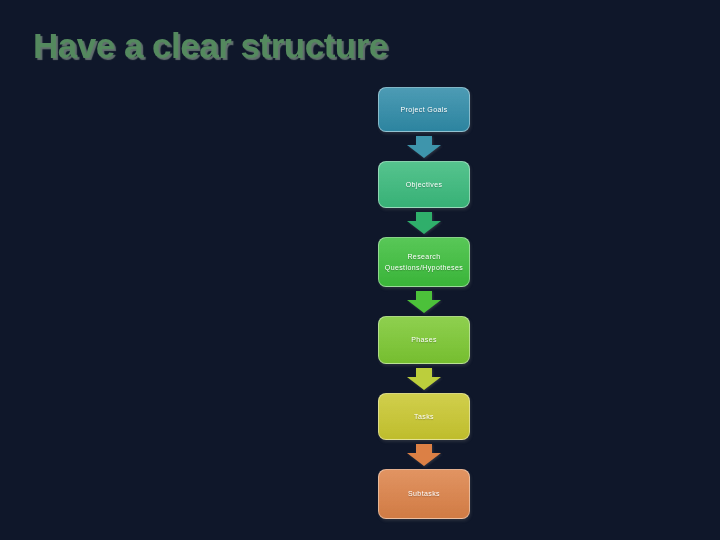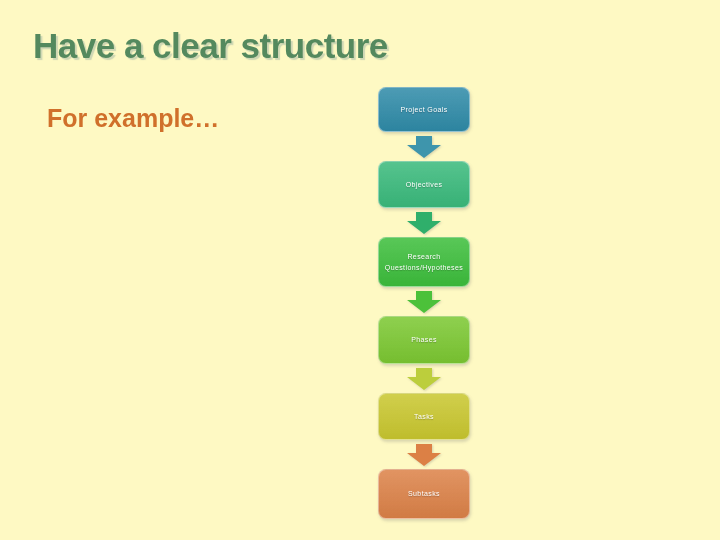--- a/index.html
+++ b/index.html
@@ -1,20 +1,20 @@
 <!DOCTYPE html>
 <html><head>
 <meta charset="utf-8">
 <style>
   html, body { margin: 0; padding: 0; background: #ffffff; }
   .slide {
     position: relative;
     width: 720px;
     height: 540px;
-    background: #fef9c3;
+    background: #0f172a;
     overflow: hidden;
     font-family: "Liberation Sans", sans-serif;
   }
   .slide-title {
     position: absolute;
     left: 33px;
     top: 26px;
     margin: 0;
     font-size: 35px;
     font-weight: 600;
@@ -75,21 +75,20 @@
     align-items: center;
     justify-content: center;
   }
   .flow-arrow svg { display: block; filter: drop-shadow(1px 1px 1px rgba(120,120,120,0.3)); }
 </style>
 </head>
 <body>
 
 <div class="slide">
   <h1 class="slide-title">Have a clear structure</h1>
-  <h2 class="slide-subtitle">For example…</h2>
   <div class="flowchart" id="flowchart">
       <div class="flow-box h0" style="background-color: rgb(47, 139, 168);">
         <span class="flow-label">Project Goals</span>
       </div>
       <div class="flow-arrow">
         <svg width="34" height="22" viewBox="0 0 34 22">
           <path d="M9 0 L25 0 L25 9 L34 9 L17 22 L0 9 L9 9 Z" fill="#3E95AC"></path>
         </svg>
       </div>
       <div class="flow-box h1" style="background-color: rgb(58, 186, 124);">

